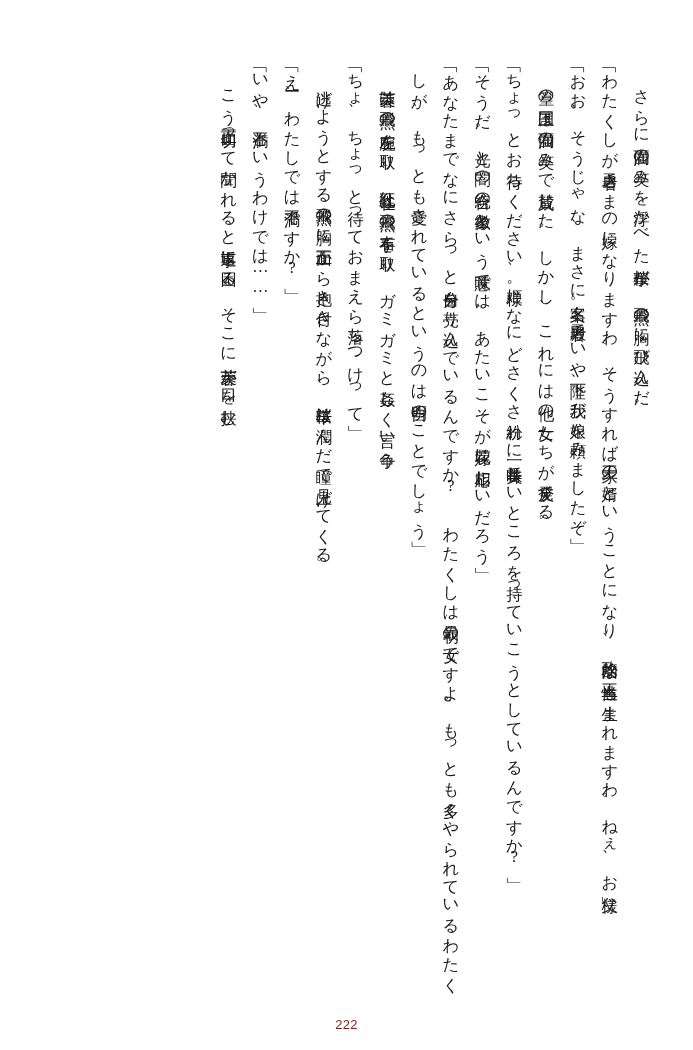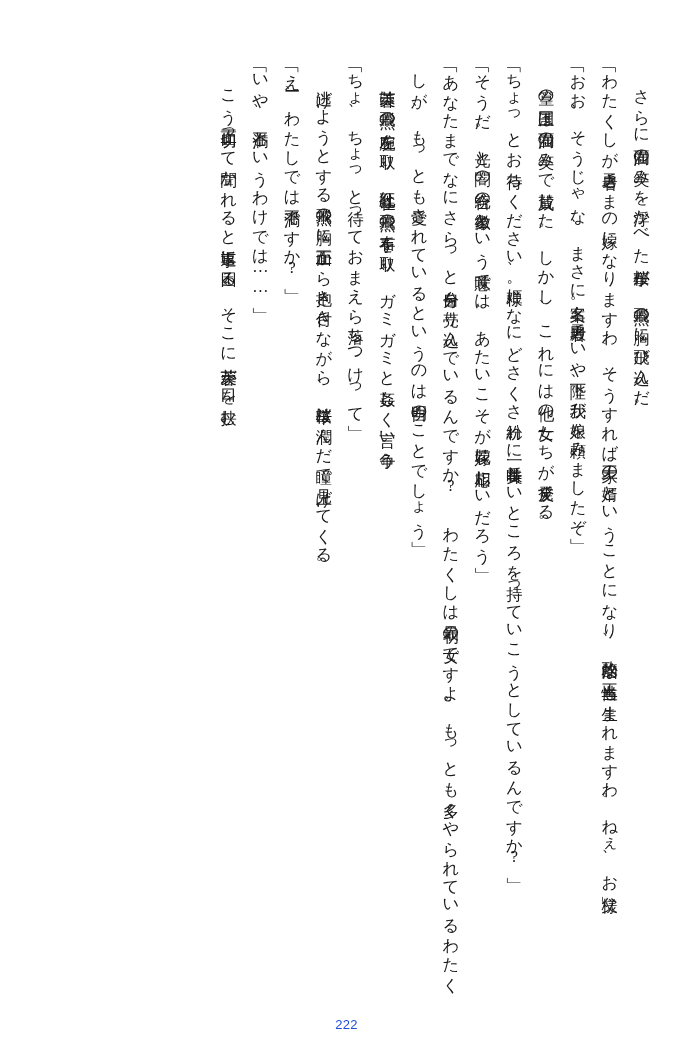--- a/index.html
+++ b/index.html
@@ -58,21 +58,21 @@
     text-indent: 1em;
   }
   .page-number {
     position: absolute;
     bottom: 18px;
     left: 0;
     right: 0;
     text-align: center;
     font-size: 13px;
     font-family: "Liberation Sans", sans-serif;
-    color: #1d4ed8;
+    color: #7f1d1d;
     letter-spacing: 0.02em;
   }
 </style>
 </head>
 <body>
 
 <div class="page">
   <div class="text-block">
     <p class="para indent">さらに満面の笑みを浮かべた桜華が、飛燕の胸に飛び込んだ。</p>
     <p class="para">「わたくしが勇者さまの嫁になりますわ。そうすれば王家の婿ということになり、政治的な正当性も生まれますわ。ねぇ、お父様」</p>

